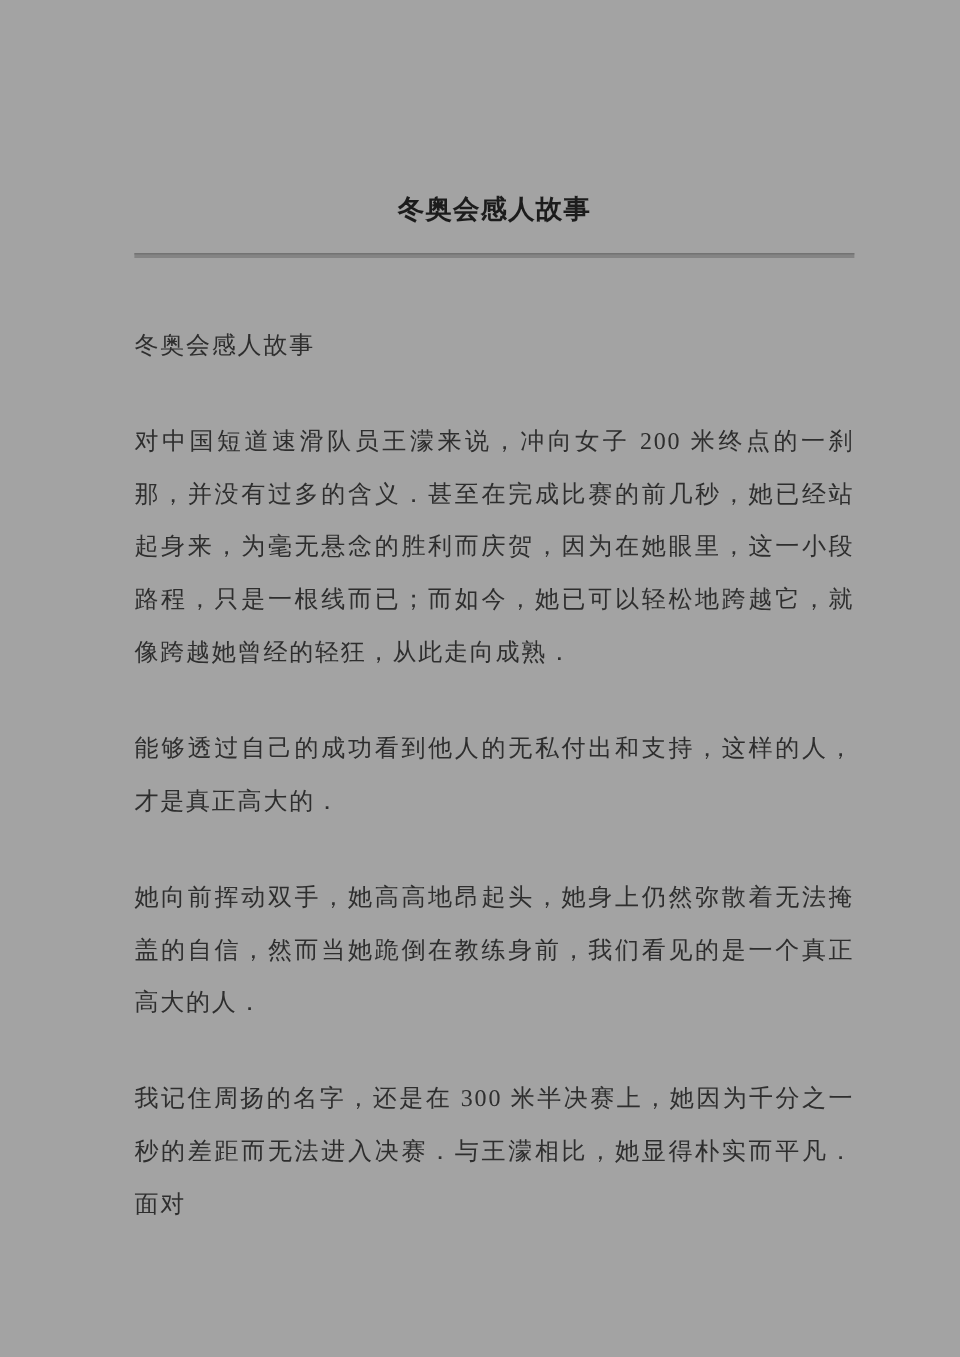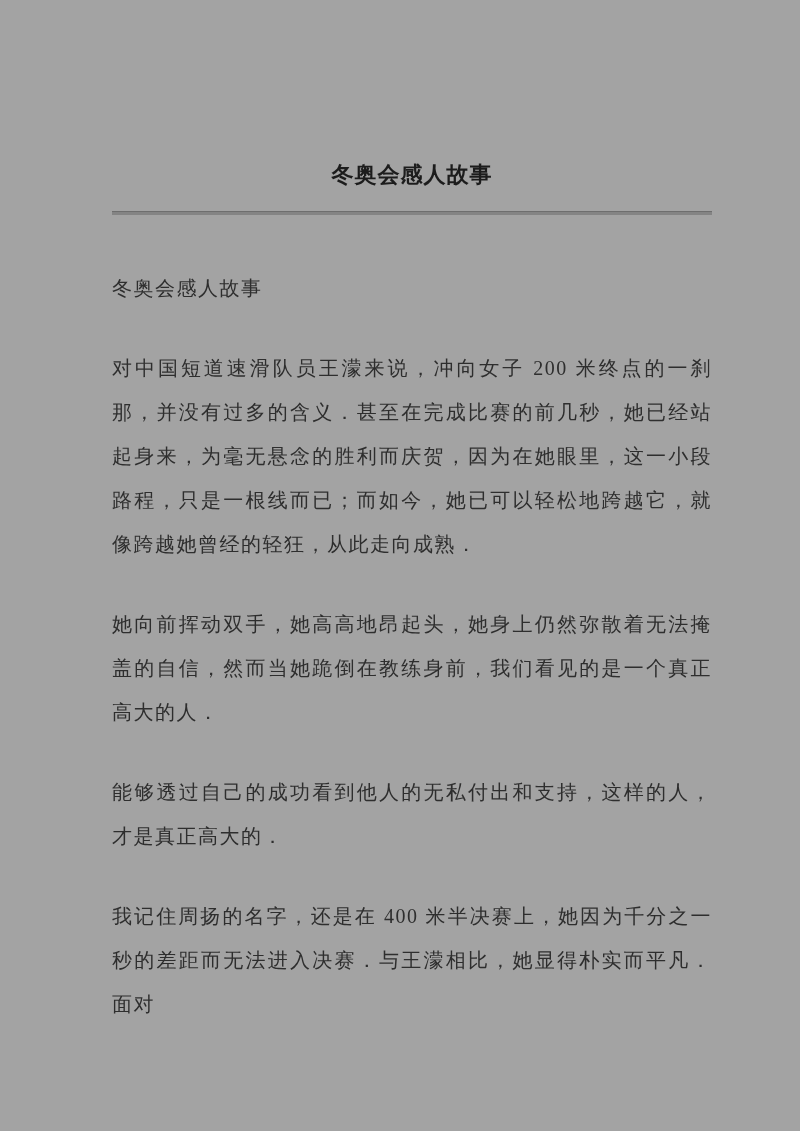--- a/index.html
+++ b/index.html
@@ -59,20 +59,20 @@
   <div class="content">
 
     <h1 class="doc-title">冬奥会感人故事</h1>
 
     <div class="divider"></div>
 
     <p class="para subtitle">冬奥会感人故事</p>
 
     <p class="para">对中国短道速滑队员王濛来说，冲向女子 200 米终点的一刹那，并没有过多的含义．甚至在完成比赛的前几秒，她已经站起身来，为毫无悬念的胜利而庆贺，因为在她眼里，这一小段路程，只是一根线而已；而如今，她已可以轻松地跨越它，就像跨越她曾经的轻狂，从此走向成熟．</p>
 
+    <p class="para">能够透过自己的成功看到他人的无私付出和支持，这样的人，才是真正高大的．</p>
+
     <p class="para">她向前挥动双手，她高高地昂起头，她身上仍然弥散着无法掩盖的自信，然而当她跪倒在教练身前，我们看见的是一个真正高大的人．</p>
 
-    <p class="para">能够透过自己的成功看到他人的无私付出和支持，这样的人，才是真正高大的．</p>
-
-    <p class="para">我记住周扬的名字，还是在 400 米半决赛上，她因为千分之一秒的差距而无法进入决赛．与王濛相比，她显得朴实而平凡．面对</p>
+    <p class="para">我记住周扬的名字，还是在 300 米半决赛上，她因为千分之一秒的差距而无法进入决赛．与王濛相比，她显得朴实而平凡．面对</p>
 
   </div>
 </div>
 
 </body></html>

